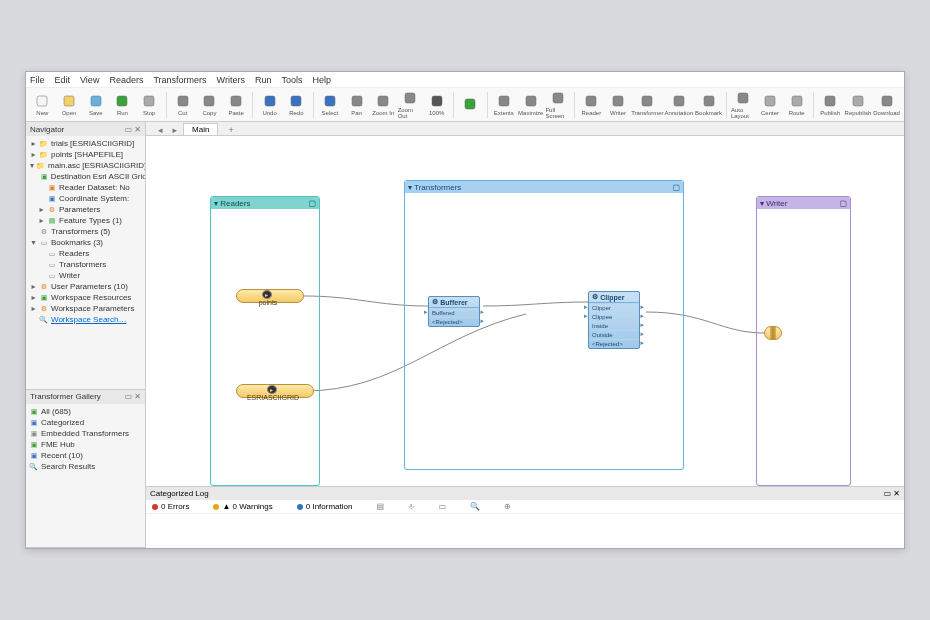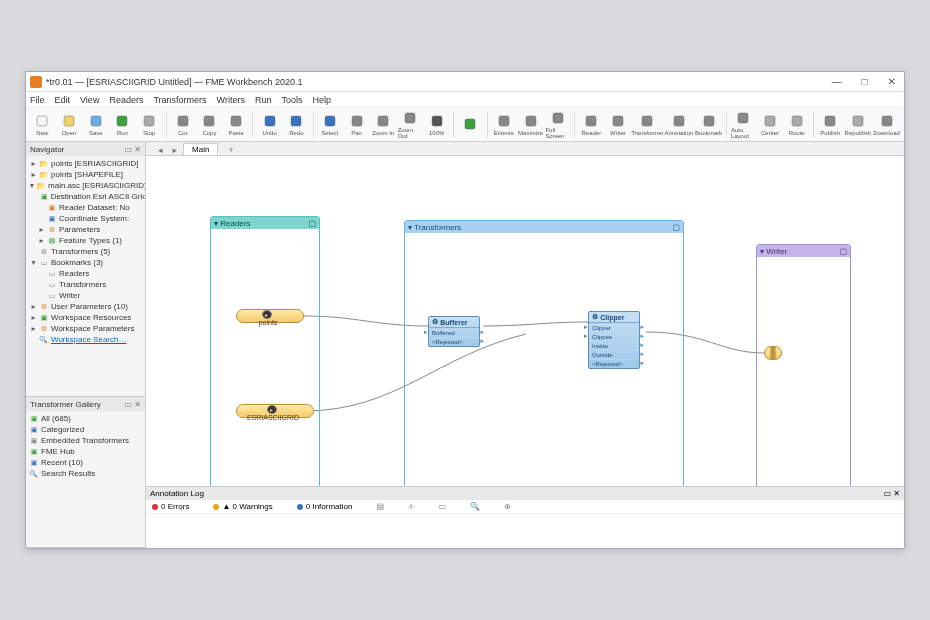--- a/index.html
+++ b/index.html
@@ -30,21 +30,21 @@
 .canvas-tabs { height: 14px; display: flex; align-items: flex-end; padding-left: 8px; gap: 2px; background: #f0f0f0; border-bottom: 1px solid #ccc; }
 .canvas-tab { font-size: 8px; padding: 1px 8px; background: #fff; border: 1px solid #ccc; border-bottom: none; }
 .canvas-tab-nav { font-size: 9px; padding: 0 4px; color: #777; cursor: pointer; }
 .canvas { flex: 1; position: relative; background: #fff; overflow: hidden; }
 .bookmark { position: absolute; border: 1px solid; border-radius: 3px; }
 .bookmark-header { height: 12px; font-size: 8px; padding: 0 3px; display: flex; align-items: center; justify-content: space-between; border-radius: 2px 2px 0 0; }
 .bk-readers { border-color: #4ec5c1; text-align: center; }
 .bk-readers .bookmark-header { background: #7fd4d0; color: #05504d; }
 .bk-transformers { border-color: #6aaee6; }
 .bk-transformers .bookmark-header { background: #a8d0f0; color: #1a4a73; }
-.bk-writer { border-color: #a58fd2; margin-top: 28px; }
+.bk-writer { border-color: #a58fd2; }
 .bk-writer .bookmark-header { background: #c5b4e6; color: #3f2e6b; }
 .node { position: absolute; display: flex; flex-direction: column; }
 .reader-node, .writer-node { background: linear-gradient(#ffe9a8,#f5c96a); border: 1px solid #b8913a; border-radius: 8px; height: 14px; display: flex; align-items: center; padding: 0 6px 0 2px; font-size: 7px; color: #4a3a10; }
 .reader-node .plug { width: 10px; height: 10px; border-radius: 50%; background: #333; border: 1px solid #888; margin-right: 3px; display: flex; align-items: center; justify-content: center; }
 .reader-node .plug::after { content: '▸'; color: #f5c96a; font-size: 6px; }
 .writer-node { padding: 0 4px; }
 .writer-node .dot { width: 6px; height: 6px; border-radius: 50%; background: #b8913a; margin: 0 1px; }
 .tf-node { background: linear-gradient(#c8e0f5,#9ec8ea); border: 1px solid #5a8fb8; border-radius: 2px; min-width: 52px; }
 .tf-title { font-size: 7px; font-weight: bold; padding: 1px 3px; color: #1a4a73; border-bottom: 1px solid #7ab0d8; display: flex; align-items: center; gap: 2px; }
 .tf-port { font-size: 6px; padding: 0 3px; line-height: 8px; color: #1a4a73; border-top: 1px solid #b8d5ec; position: relative; }
@@ -57,29 +57,20 @@
 .log-toolbar { height: 14px; display: flex; align-items: center; gap: 24px; padding: 0 6px; font-size: 8px; border-bottom: 1px solid #eee; }
 .log-item { display: flex; align-items: center; gap: 3px; }
 .log-dot { width: 6px; height: 6px; border-radius: 50%; }
 .log-body { flex: 1; background: #fff; }
 .link { color: #0066cc; text-decoration: underline; }
 </style>
 </head>
 <body>
 
 <div class="window">
-  <div class="titlebar">
-    <div class="titlebar-icon"></div>
-    <span>*tr0.01 — [ESRIASCIIGRID Untitled] — FME Workbench 2020.1</span>
-    <div class="titlebar-controls">
-      <span>—</span>
-      <span>□</span>
-      <span>✕</span>
-    </div>
-  </div>
 
   <div class="menubar" id="menubar">
       <span>File</span>
       <span>Edit</span>
       <span>View</span>
       <span>Readers</span>
       <span>Transformers</span>
       <span>Writers</span>
       <span>Run</span>
       <span>Tools</span>
@@ -342,21 +333,21 @@
       <div class="panel" style="flex:1.7">
         <div class="panel-header">
           <span>Navigator</span>
             <span class="ctrls">▭ ✕</span>
         </div>
         <div class="panel-body">
             <div class="tree" id="nav-tree">
               <div class="tree-item indent0">
                 <span class="exp">▸</span>
                 <span class="tree-icon" style="color:#e67e22">📁</span>
-                <span>points [ESRIASCIIGRID]</span>
+                <span>trials [ESRIASCIIGRID]</span>
               </div>
               <div class="tree-item indent0">
                 <span class="exp">▸</span>
                 <span class="tree-icon" style="color:#e67e22">📁</span>
                 <span>points [SHAPEFILE]</span>
               </div>
               <div class="tree-item indent0">
                 <span class="exp">▾</span>
                 <span class="tree-icon" style="color:#e67e22">📁</span>
                 <span>main.asc [ESRIASCIIGRID]</span>
@@ -484,21 +475,21 @@
           <path d="M 337 170 C 380 170, 400 166, 442 166"></path>
           <path d="M 500 176 C 560 176, 575 197, 618 197"></path>
         </svg>
 
         <div class="bookmark bk-readers" style="left:64px; top:60px; width:110px; height:290px">
           <div class="bookmark-header">
               <span>▾ Readers</span>
               <span>▢</span>
             </div>
         </div>
-        <div class="bookmark bk-transformers" style="left:258px; top:64px; width:280px; height:290px">
+        <div class="bookmark bk-transformers" style="left:258px; top:44px; width:280px; height:290px">
           <div class="bookmark-header">
               <span>▾ Transformers</span>
               <span>▢</span>
             </div>
         </div>
         <div class="bookmark bk-writer" style="left:610px; top:60px; width:95px; height:290px">
           <div class="bookmark-header">
               <span>▾ Writer</span>
               <span>▢</span>
             </div>
@@ -541,21 +532,21 @@
             <div class="dot"></div>
             <div class="dot"></div>
             <div class="dot"></div>
             <div class="dot"></div>
             <div class="dot"></div>
           </div>
       </div>
 
       <div class="log-panel">
         <div class="log-header">
-            <span>Annotation Log</span>
+            <span>Categorized Log</span>
             <span class="ctrls">▭ ✕</span>
           </div>
         <div class="log-toolbar" id="log-toolbar">
             <div class="log-item">
               <span class="log-dot" style="background:#d33"></span>
               <span>0 Errors</span>
             </div>
             <div class="log-item">
               <span class="log-dot" style="background:#e6a817"></span>
               <span>▲ 0 Warnings</span>

